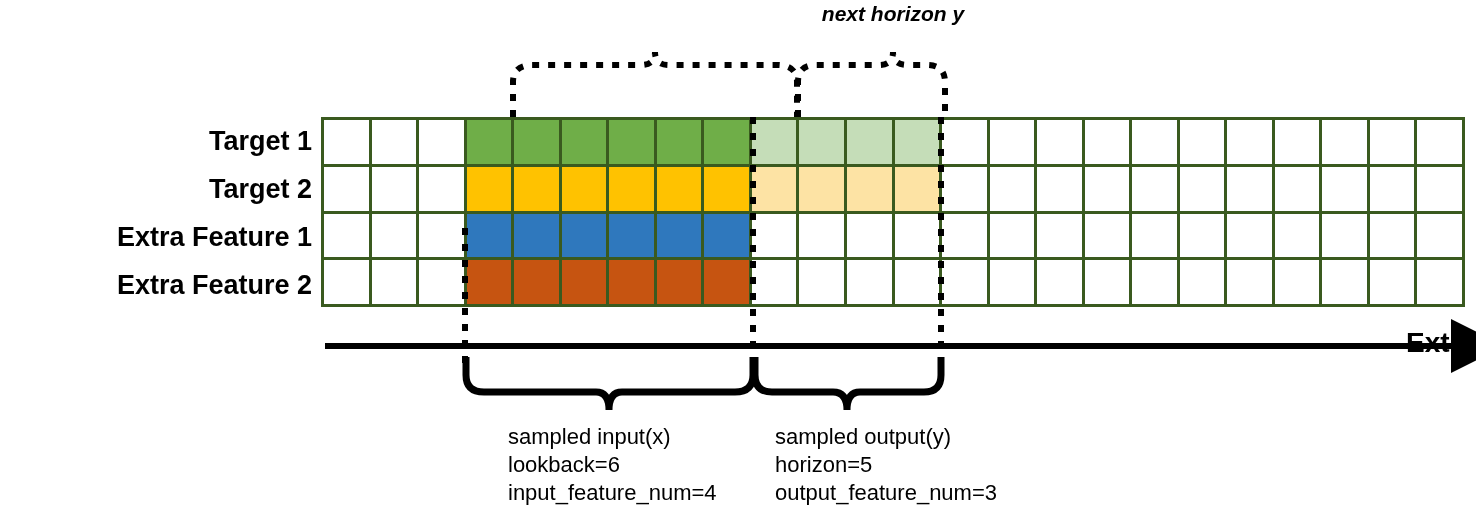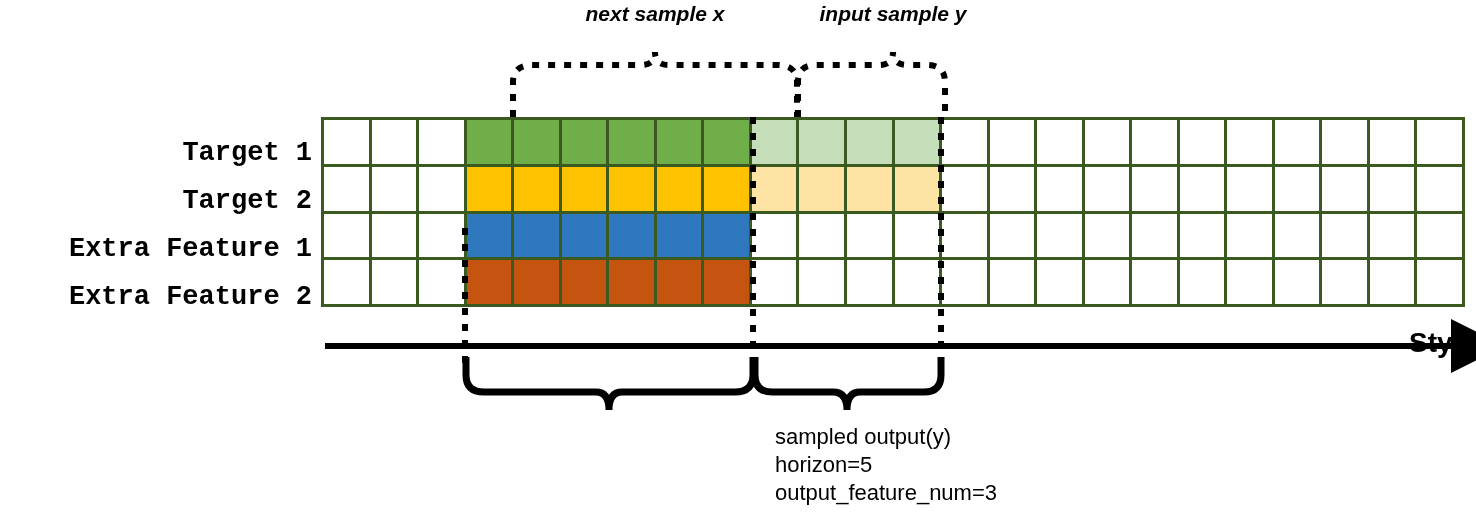--- a/index.html
+++ b/index.html
@@ -30,24 +30,23 @@
     width: 310px;
     text-align: right;
     font-size: 27px;
     font-weight: 700;
     color: #000000;
     white-space: nowrap;
   }
   #row-labels {
     position: absolute;
     left: 0;
-    top: 12px;
+    top: 0;
     width: 312px;
     height: 376px;
-    font-family: Liberation Mono, monospace;
   }
   #grid {
     position: absolute;
     left: 321px;
     top: 117px;
     width: 1144px;
     height: 190px;
     background: #3a5a1f;
     display: grid;
     grid-template-columns: repeat(24, 1fr);
@@ -199,25 +198,29 @@
       <div class="cell" style="background: rgb(255, 255, 255);"></div>
       <div class="cell" style="background: rgb(255, 255, 255);"></div>
       <div class="cell" style="background: rgb(255, 255, 255);"></div>
       <div class="cell" style="background: rgb(255, 255, 255);"></div>
       <div class="cell" style="background: rgb(255, 255, 255);"></div>
       <div class="cell" style="background: rgb(255, 255, 255);"></div>
       <div class="cell" style="background: rgb(255, 255, 255);"></div>
       <div class="cell" style="background: rgb(255, 255, 255);"></div>
     </div>
 
-  <div id="time-label">Style</div>
-
-  <div class="top-anno" style="left:545px; top:2px; width:220px;">next sample x</div>
-  <div class="top-anno" style="left:783px; top:2px; width:220px;">input sample y</div>
-
+  <div id="time-label">Extra</div>
+
+  <div class="top-anno" style="left:783px; top:2px; width:220px;">next horizon y</div>
+
+  <div class="bottom-anno" style="left:508px; top:423px;">
+    <div>sampled input(x)</div>
+    <div>lookback=6</div>
+    <div>input_feature_num=4</div>
+  </div>
 
   <div class="bottom-anno" style="left:775px; top:423px;">
     <div>sampled output(y)</div>
     <div>horizon=5</div>
     <div>output_feature_num=3</div>
   </div>
 
   <svg id="svg-overlay" viewBox="0 0 1476 516">
     <defs>
       <marker id="arrow-right" markerWidth="9" markerHeight="9" refX="1" refY="4.5" orient="auto" markerUnits="strokeWidth">

